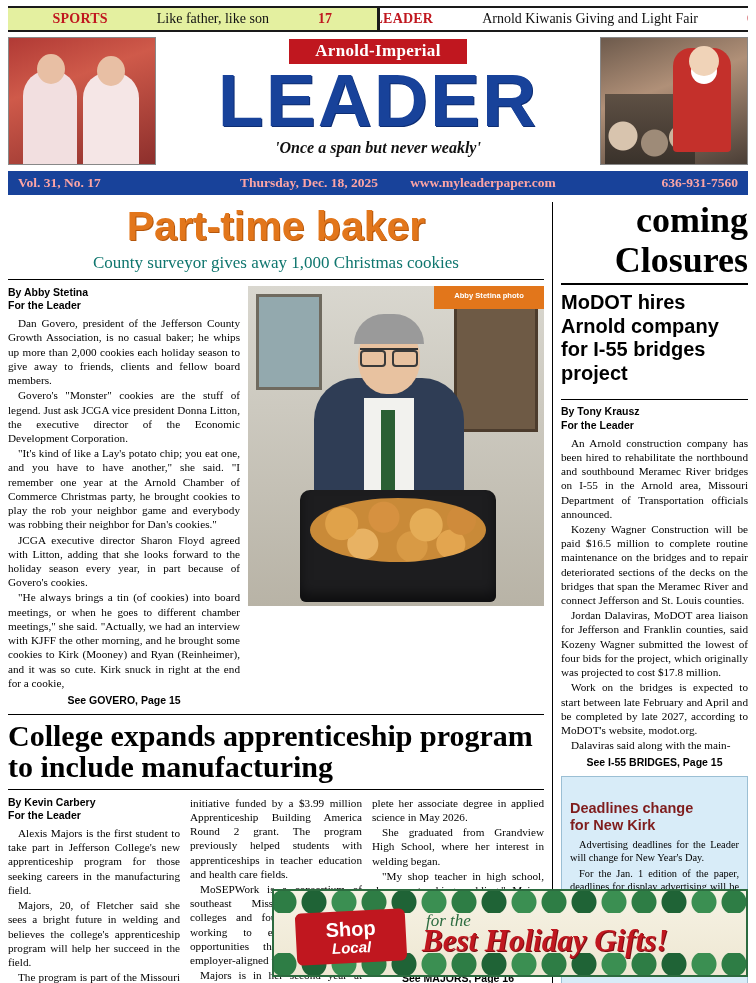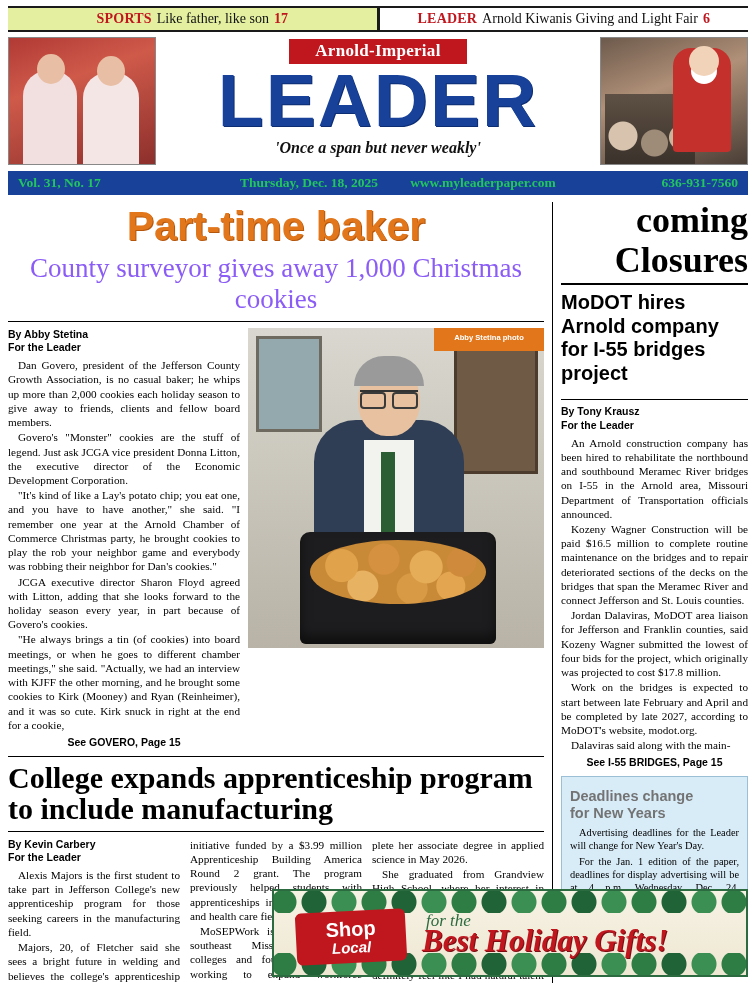--- a/index.html
+++ b/index.html
@@ -15,21 +15,21 @@
 
   
   .teaser {
     display: flex; align-items: center; height: 26px;
     border-top: 2px solid #1a1a1a; border-bottom: 2px solid #1a1a1a;
     background: #ffffff;
   }
   .teaser-left, .teaser-right {
     flex: 1; display: flex; align-items: center; justify-content: center;
     font-family: "Liberation Serif", serif; font-size: 14px;
-    white-space: nowrap; overflow: hidden;
+    white-space: nowrap; overflow: hidden; gap: 44px;
   }
   .teaser-left { background: #e4f0a0; height: 100%; }
   .teaser-right { background: #ffffff; height: 100%; }
   .teaser-kicker { color: #c0171f; font-weight: bold; letter-spacing: .2px; }
   .teaser-text { margin-left: 5px; color: #111; }
   .teaser-num { margin-left: 5px; color: #c0171f; font-weight: bold; }
   .teaser-divider { width: 3px; height: 100%; background:#1a1a1a; }
 
   
   .masthead { display:flex; align-items:stretch; margin-top: 5px; height: 128px; }
@@ -77,43 +77,43 @@
     letter-spacing: 2px; margin-top: 2px;
     text-shadow: 1px 1px 0 #0d2d73;
   }
   .paper-slogan {
     font-family:"Liberation Serif", serif; font-style:italic; font-weight:bold;
     font-size: 16px; margin-top: 4px; color:#111;
   }
 
   
   .folio {
-    margin-top:6px; height: 24px; background:#18429a; color:#22c55e;
+    margin-top:6px; height: 24px; background:#18429a; color:#fca5a5;
     display:flex; align-items:center; font-family:"Liberation Serif", serif;
     font-size: 13.5px; font-weight: bold; padding: 0 10px;
   }
   .folio .vol { width: 150px; }
   .folio .date { flex:1; text-align:right; }
   .folio .site { flex:1; text-align:center; }
   .folio .phone { width: 150px; text-align:right; }
 
   
   .body-grid { display:flex; margin-top: 7px; gap: 8px; }
   .left-col { width: 536px; }
   .right-col { width: 196px; border-left: 1px solid #000; padding-left: 8px; }
 
   
   .lead-head {
     font-family:"Liberation Sans", sans-serif; font-weight:bold; font-size: 41px;
     color:#e2761b; text-align:center; line-height:1; margin: 4px 0 6px;
     text-shadow: 1px 1px 0 #b4560c;
   }
   .lead-deck {
-    font-family:"Liberation Serif", serif; font-size: 27px; text-align:center;
-    margin-bottom: 6px; color:#8b5cf6;
+    font-family:"Liberation Serif", serif; font-size: 17px; text-align:center;
+    margin-bottom: 6px; color:#0f766e;
   }
   .rule-thin { border-top:1px solid #000; margin: 4px 0 6px; }
 
   .lead-wrap { display:flex; gap:8px; }
   .lead-text { width: 232px; }
   .byline { font-family:"Liberation Sans", sans-serif; font-weight:bold; font-size:10.5px; line-height:1.25; }
   .body-p {
     font-family:"Liberation Serif", serif; font-size: 11.2px; line-height: 1.27;
     text-align: justify; text-indent: 10px; margin: 0 0 1px;
   }
@@ -178,22 +178,22 @@
   }
   .r-head-sub {
     font-family:"Liberation Sans", sans-serif; font-weight:bold; font-size:20px;
     line-height:1.18; margin: 6px 0 14px;
   }
   .rule-black { border-top:2px solid #000; margin:5px 0; }
   .rule-hair { border-top:1px solid #000; margin:5px 0; }
 
   .deadbox { background:#d8ecf8; border:1px solid #9bbfd4; padding:7px 8px; margin-top:8px; }
   .deadbox h3 {
-    margin:4px 0 5px; font-family:"Liberation Sans", sans-serif; font-weight:bold;
-    font-size:14.5px; line-height:1.12; color:#737373;
+    margin:16px 0 5px; font-family:"Liberation Sans", sans-serif; font-weight:bold;
+    font-size:14.5px; line-height:1.12; color:#7f1d1d;
   }
   .deadbox p { font-family:"Liberation Serif", serif; font-size:10.4px; line-height:1.25; text-align:justify; text-indent:9px; margin:0 0 3px; }
 
   
   .ad {
     position:absolute; left: 272px; bottom: 6px; width: 476px; height: 88px;
     background: linear-gradient(#f6f2e4,#eee7d2);
     border: 2px solid #2c6b3f; overflow:hidden;
   }
   .ad-garland-top, .ad-garland-bottom {
@@ -355,21 +355,21 @@
       <p class="body-p">An Arnold construction company has been hired to rehabilitate the northbound and southbound Meramec River bridges on I-55 in the Arnold area, Missouri Department of Transportation officials announced.</p>
       <p class="body-p">Kozeny Wagner Construction will be paid $16.5 million to complete routine maintenance on the bridges and to repair deteriorated sections of the decks on the bridges that span the Meramec River and connect Jefferson and St. Louis counties.</p>
       <p class="body-p">Jordan Dalaviras, MoDOT area liaison for Jefferson and Franklin counties, said Kozeny Wagner submitted the lowest of four bids for the project, which originally was projected to cost $17.8 million.</p>
       <p class="body-p">Work on the bridges is expected to start between late February and April and be completed by late 2027, according to MoDOT's website, modot.org.</p>
       <p class="body-p">Dalaviras said along with the main-</p>
       <div class="jump">See I-55 BRIDGES, Page 15</div>
 
       <div class="deadbox">
         <h3>
           <span>Deadlines change</span><br>
-          <span>for New Years</span>
+          <span>for New Kirk</span>
         </h3>
         <p>Advertising deadlines for the Leader will change for New Year's Day.</p>
         <p>For the Jan. 1 edition of the paper, deadlines for display advertising will be at 4 p.m. Wednesday, Dec. 24. Deadlines for word-only classifieds will be 3 p.m. Friday, Dec. 26.</p>
         <p>The Leader office, 503 N. Second St., Festus, will be closed on Thursday, Jan. 1.</p>
       </div>
     </div>
   </div>
 
   <div class="ad">
     <div class="ad-garland-top"></div>

